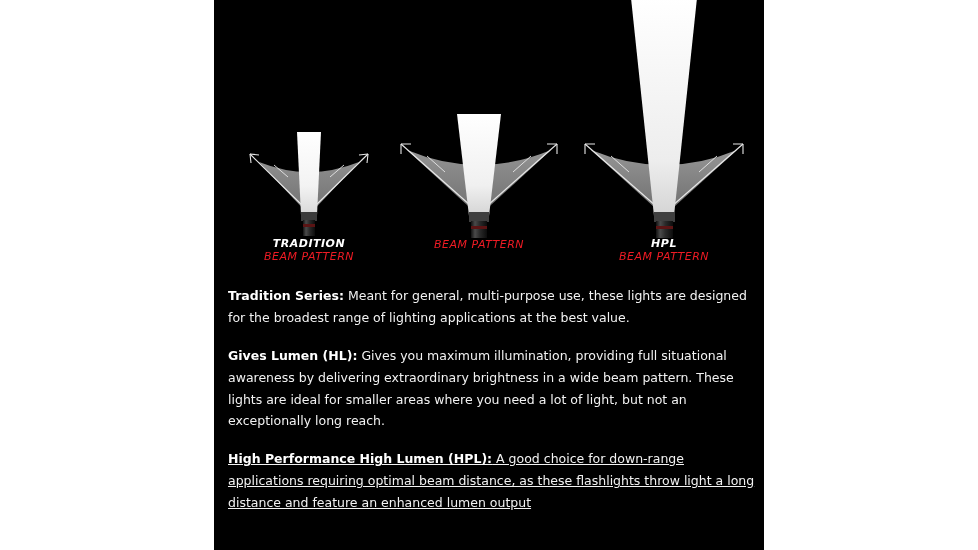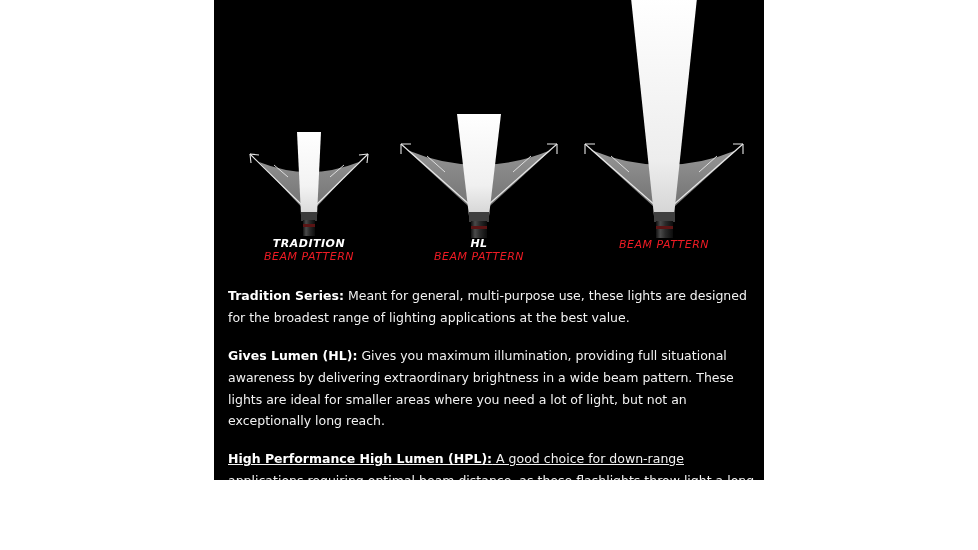--- a/index.html
+++ b/index.html
@@ -17,21 +17,21 @@
     position: relative;
     width: 978px;
     height: 550px;
     background: #ffffff;
   }
   #panel {
     position: absolute;
     left: 214px;
     top: 0;
     width: 550px;
-    height: 480px;
+    height: 550px;
     background: #000000;
     overflow: hidden;
   }
   
   .beam-group {
     position: absolute;
     bottom: 300px;
   }
   .label-block {
     position: absolute;
@@ -163,21 +163,20 @@
           <path d="M178,44 l-10,0 M178,44 l0,10"></path>
           <line x1="48" y1="56" x2="66" y2="72" stroke-width="0.9"></line>
           <line x1="152" y1="56" x2="134" y2="72" stroke-width="0.9"></line>
         </g>
         <path d="M90,116 L78,14 L122,14 L110,116 Z" fill="url(#gHlCore)"></path>
         <rect x="90" y="112" width="20" height="10" fill="#3f3f3f"></rect>
         <rect x="92" y="121" width="16" height="17" fill="url(#gBody2)"></rect>
         <rect x="92" y="126" width="16" height="3" fill="#5a1414"></rect>
       </svg>
       <div class="label-block" style="left:10px; top:138px;">
-        <span class="label-title">HL</span>
         <span class="label-sub">BEAM PATTERN</span>
       </div>
     </div>
 
     <div class="beam-group" style="left:345px; top:-8px; width:210px; height:248px;">
       <svg width="210" height="248" viewBox="0 0 210 248">
         <defs>
           <linearGradient id="gHplCore" x1="0" y1="1" x2="0" y2="0">
             <stop offset="0%" stop-color="#d4d4d4"></stop>
             <stop offset="25%" stop-color="#ededed"></stop>
@@ -203,20 +202,21 @@
           <path d="M184,152 l-10,0 M184,152 l0,10"></path>
           <line x1="52" y1="164" x2="70" y2="180" stroke-width="0.9"></line>
           <line x1="158" y1="164" x2="140" y2="180" stroke-width="0.9"></line>
         </g>
         <path d="M95,224 L72,6 L138,6 L115,224 Z" fill="url(#gHplCore)"></path>
         <rect x="95" y="220" width="21" height="10" fill="#3f3f3f"></rect>
         <rect x="97" y="229" width="17" height="17" fill="url(#gBody3)"></rect>
         <rect x="97" y="234" width="17" height="3" fill="#5a1414"></rect>
       </svg>
       <div class="label-block" style="left:15px; top:246px;">
+        <span class="label-title">HPL</span>
         <span class="label-sub">BEAM PATTERN</span>
       </div>
     </div>
 
     <div id="copy">
       <p>
         <span class="lead">Tradition Series:</span><span> Meant for general, multi-purpose use, these lights are designed for the broadest range of lighting applications at the best value.</span>
       </p>
       <p>
         <span class="lead">Gives Lumen (HL):</span><span> Gives you maximum illumination, providing full situational awareness by delivering extraordinary brightness in a wide beam pattern. These lights are ideal for smaller areas where you need a lot of light, but not an exceptionally long reach.</span>

